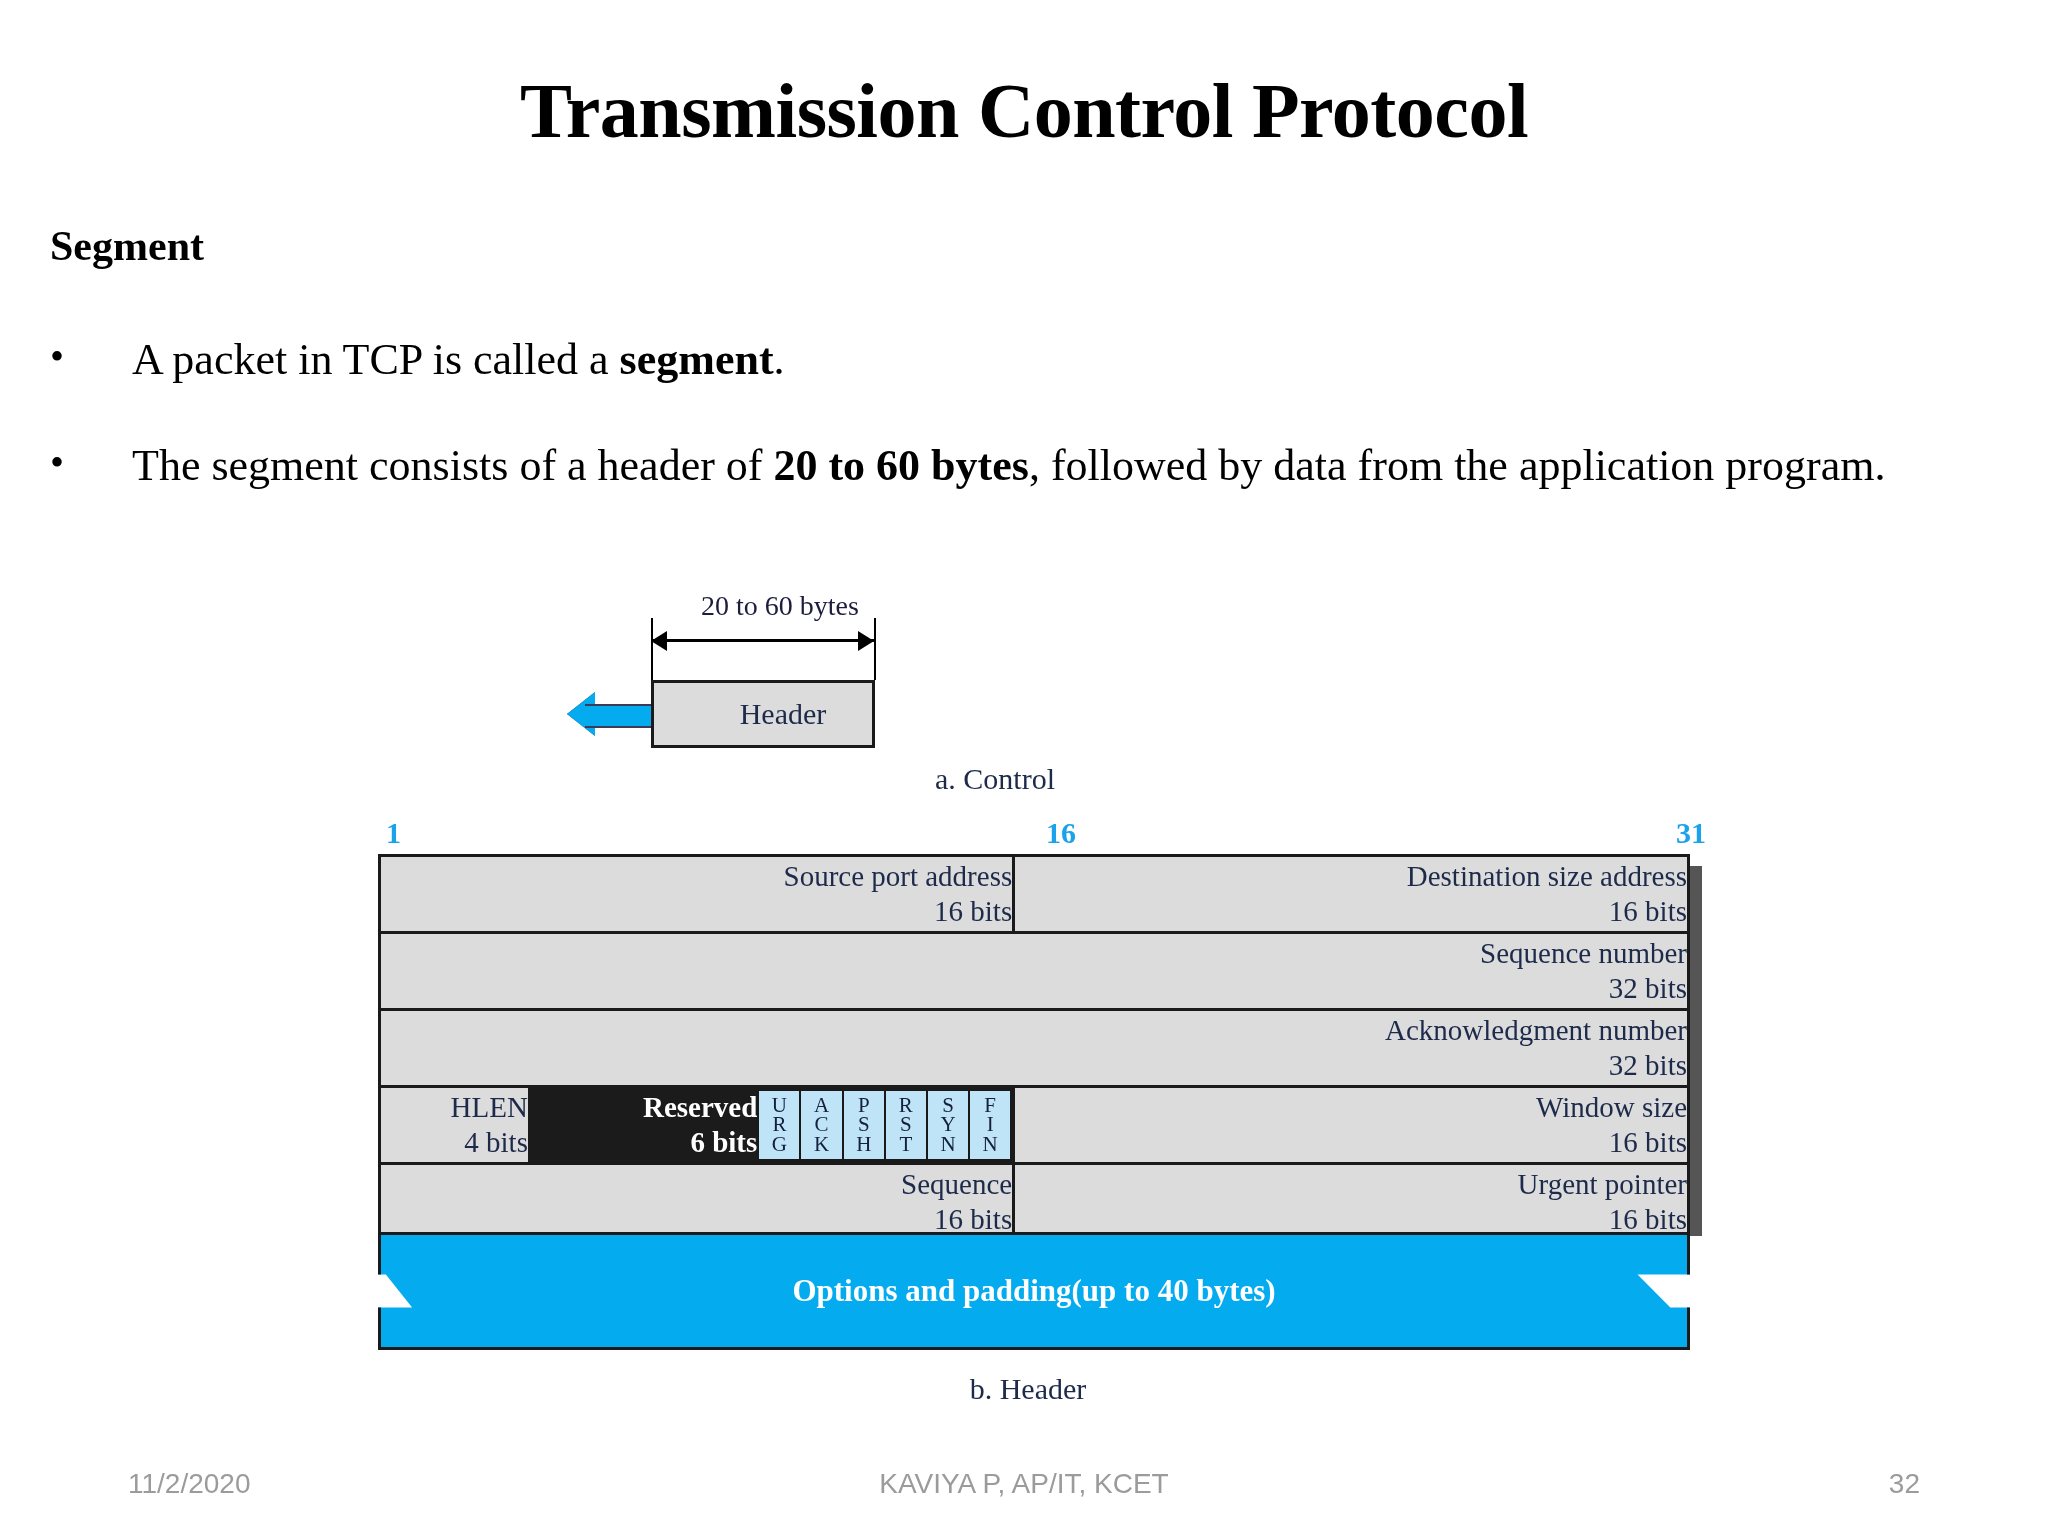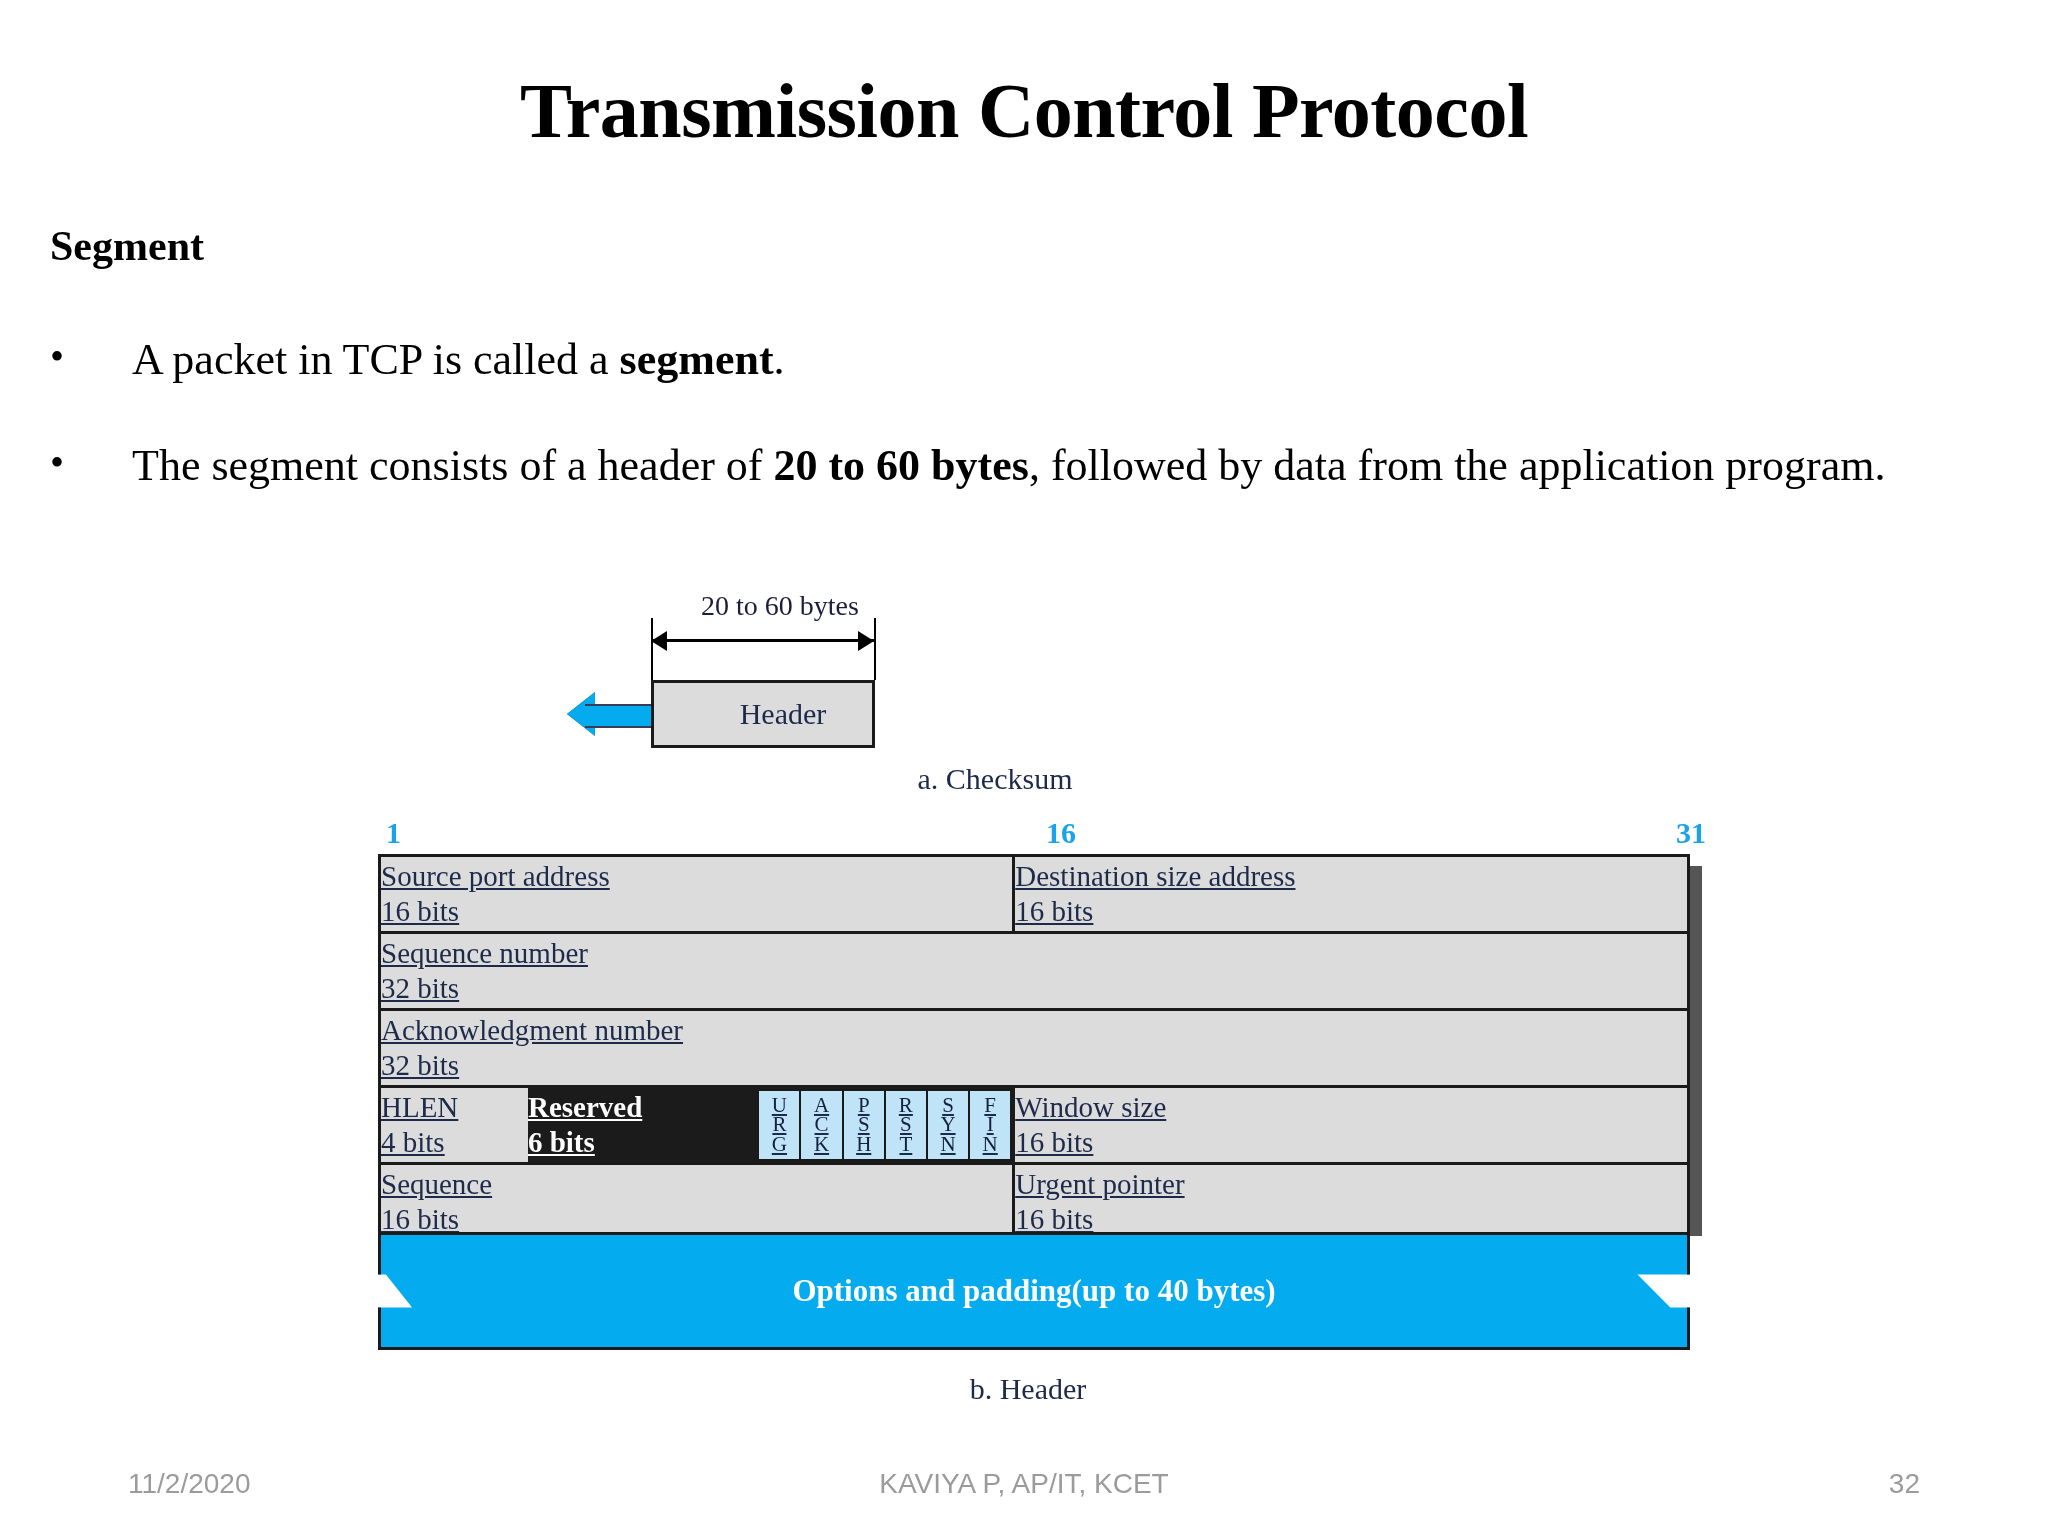--- a/index.html
+++ b/index.html
@@ -184,28 +184,27 @@
   .hdr-table {
     position: absolute;
     left: 378px;
     top: 854px;
     width: 1312px;
     border-collapse: collapse;
   }
   .hdr-table td {
     border: 3px solid #1a1a1a;
     background: #dcdcdc;
-    text-align: left;
+    text-align: right;
     vertical-align: middle;
     font-size: 29px;
     color: #1d2a4a;
     line-height: 1.22;
     height: 74px;
     padding: 0;
-    text-decoration: underline;
   }
   .hdr-table td.reserved {
     background: #1b1b1b;
     color: #ffffff;
     font-weight: bold;
     border-left: none;
     border-right: none;
   }
   .hdr-table td.hlen { border-right: none; }
   .hdr-table td.flagcell {
@@ -337,21 +336,21 @@
   <div class="dim-bracket-left"></div>
   <div class="dim-bracket-right"></div>
   <div class="dim-arrow-line"></div>
   <div class="dim-arrow-head l"></div>
   <div class="dim-arrow-head r"></div>
 
   <div class="seg-arrow-head"></div>
   <div class="seg-arrow-shaft"></div>
 
   <div class="seg-header-box">Header</div>
-  <div class="caption-a">a. Checksum</div>
+  <div class="caption-a">a. Control</div>
 
   <div class="bitmark" id="bit-1">1</div>
   <div class="bitmark" id="bit-16">16</div>
   <div class="bitmark" id="bit-31">31</div>
 
   <div class="hdr-shadow" id="hdr-shadow-right"></div>
 
   <table class="hdr-table">
     <tbody>
         <tr>

